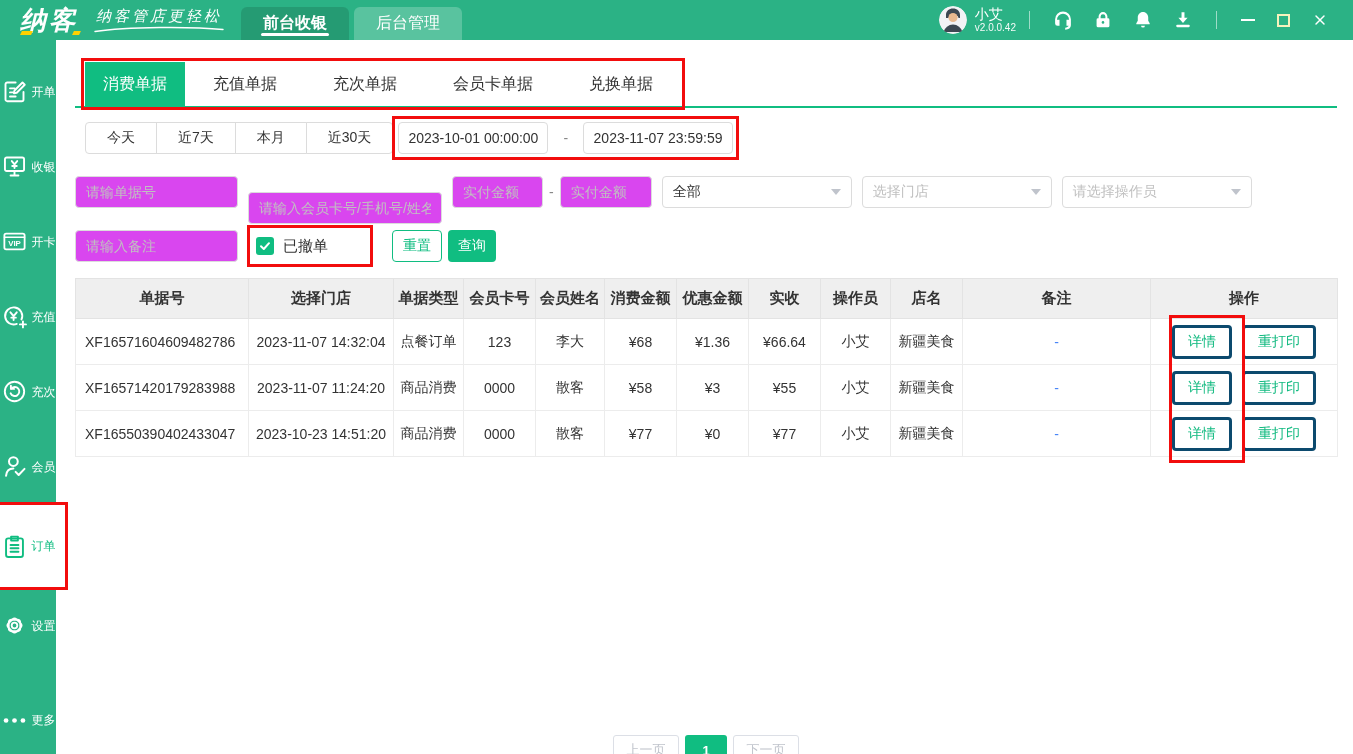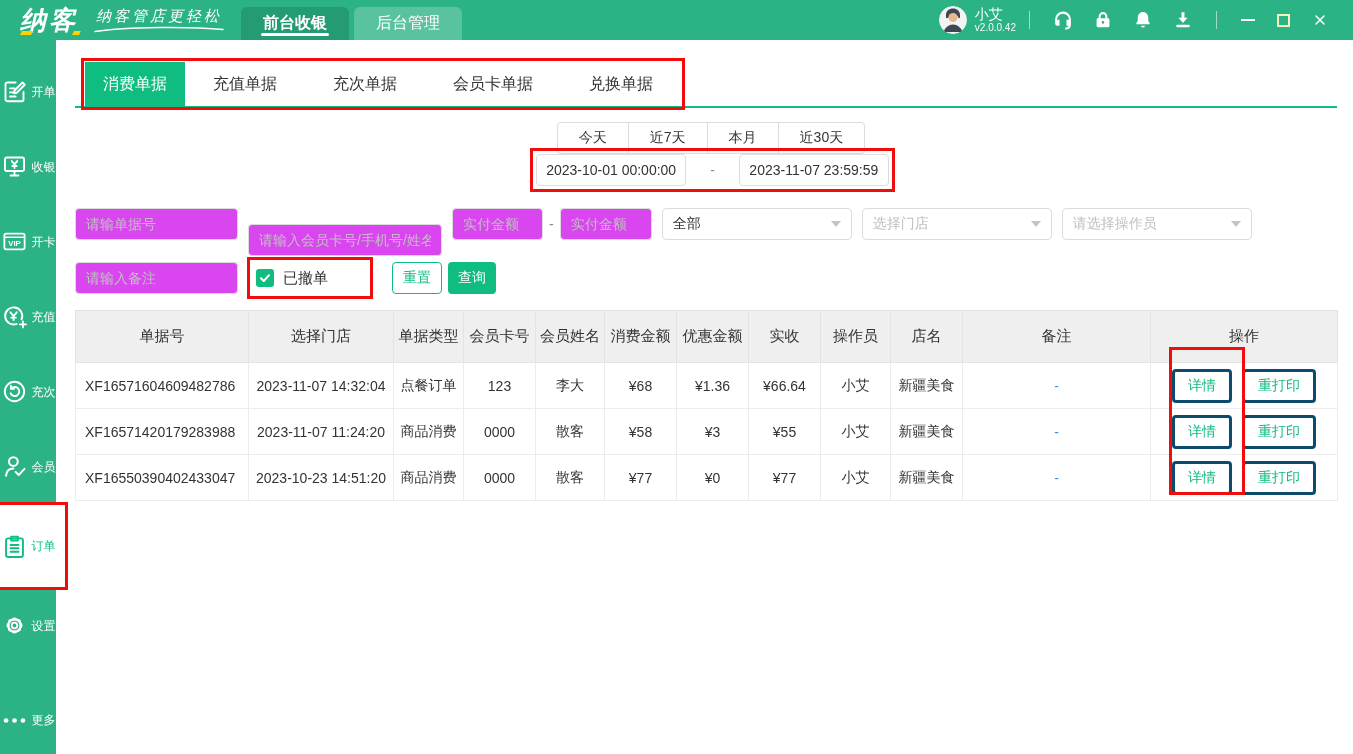--- a/index.html
+++ b/index.html
@@ -56,31 +56,31 @@
 
   
   .main{position:absolute;left:56px;top:40px;right:0;bottom:0;background:#fff;padding:0 16px 0 19px;}
 
   .tabbar{margin-top:22px;border-bottom:2px solid var(--accent);display:flex;}
   .tabs-box{display:inline-flex;outline:3px solid var(--red);outline-offset:1px;margin-left:10px;align-items:flex-end;}
   .tab{height:44px;line-height:44px;padding:0 28px;font-size:16px;color:var(--txt);cursor:pointer;white-space:nowrap;}
   .tab.active{background:var(--accent);color:#fff;padding:0 18px;}
 
   .frow{display:flex;align-items:center;}
-  .frow1{margin-top:14px;flex-direction:column;}
+  .frow1{margin-top:14px;}
   .frow2{margin-top:6px;}
   .frow3{margin-top:6px;}
 
   .qgroup{display:flex;margin-left:10px;}
   .qbtn{height:32px;padding:0 21px;background:#fff;border:1px solid var(--border);margin-left:-1px;
         font-size:14px;color:var(--txt);cursor:pointer;white-space:nowrap;}
   .qbtn:first-child{border-radius:4px 0 0 4px;margin-left:0;}
   .qbtn:last-child{border-radius:0 4px 4px 0;}
 
-  .date-wrap{display:flex;align-items:center;gap:24px;margin-left:13px;
+  .date-wrap{display:flex;align-items:center;gap:15px;margin-left:5px;
         outline:3px solid var(--red);outline-offset:3px;}
   .date-input{width:150px;height:32px;border:1px solid var(--border);border-radius:4px;
         text-align:center;font-size:14px;color:var(--txt);background:#fff;outline:none;}
   .dash{color:#888;font-size:14px;}
 
   .txt{height:32px;border:1px solid var(--border);border-radius:4px;padding:0 10px;
         font-size:14px;color:var(--txt);outline:none;background:#d946ef;}
   .txt::placeholder{color:var(--ph);}
   .w163{width:163px;} .w194{width:194px;margin-left:10px;margin-top:32px;} .w91{width:91px;margin-left:10px;}
   .w92{width:92px;} .amt-dash{margin:0 6px;}
@@ -98,21 +98,21 @@
   .checkbox svg{width:12px;height:12px;}
   .chk-label{font-size:15px;color:var(--txt);white-space:nowrap;}
   .btn-reset{margin-left:24px;width:50px;height:32px;background:#fff;border:1px solid var(--accent);
         color:var(--accent);border-radius:4px;font-size:14px;cursor:pointer;}
   .btn-search{margin-left:6px;width:48px;height:32px;background:var(--accent);border:none;color:#fff;
         border-radius:4px;font-size:14px;cursor:pointer;}
 
   
   .table-wrap{margin-top:16px;position:relative;width:1262px;}
   table{border-collapse:collapse;table-layout:fixed;width:1262px;}
-  th{background:#efefef;height:52px;font-size:15px;font-weight:normal;color:var(--txt);
+  th{background:#efefef;height:40px;font-size:15px;font-weight:bold;color:var(--txt);
         border:1px solid #e3e3e3;text-align:center;white-space:nowrap;overflow:hidden;}
   td{height:46px;font-size:14px;color:var(--txt);border:1px solid #ececec;text-align:center;
         white-space:nowrap;overflow:hidden;background:#fff;}
   td.cell-left{text-align:left;padding-left:9px;}
   .remark-dash{color:var(--blue);}
   .act-btn{background:#fff;border:3px solid #0c4a6e;color:#12ba80;border-radius:4px;
         font-size:14px;padding:5px 13px;cursor:pointer;}
   .act-btn + .act-btn{margin-left:10px;}
   .detail-redbox{position:absolute;left:1094px;top:37px;width:76px;height:148px;
         border:3px solid var(--red);pointer-events:none;}

